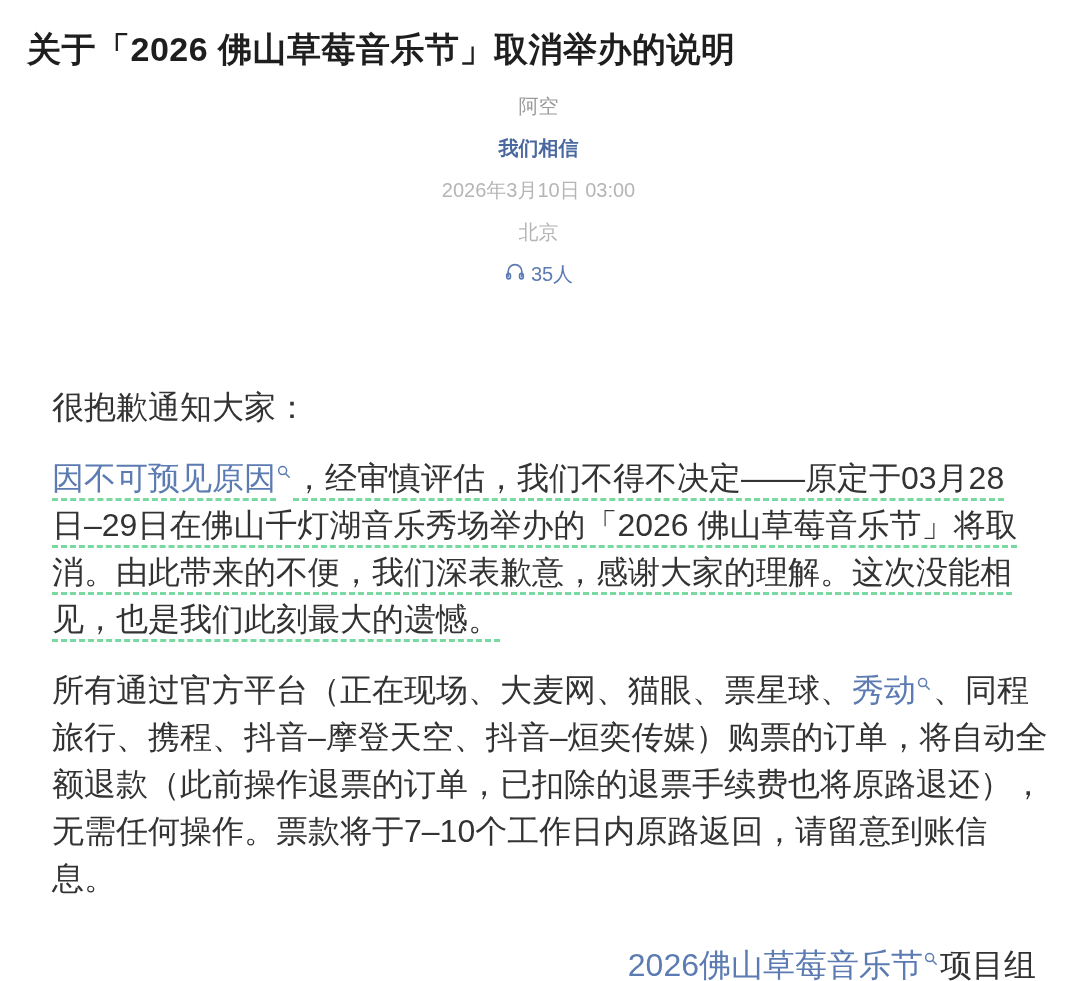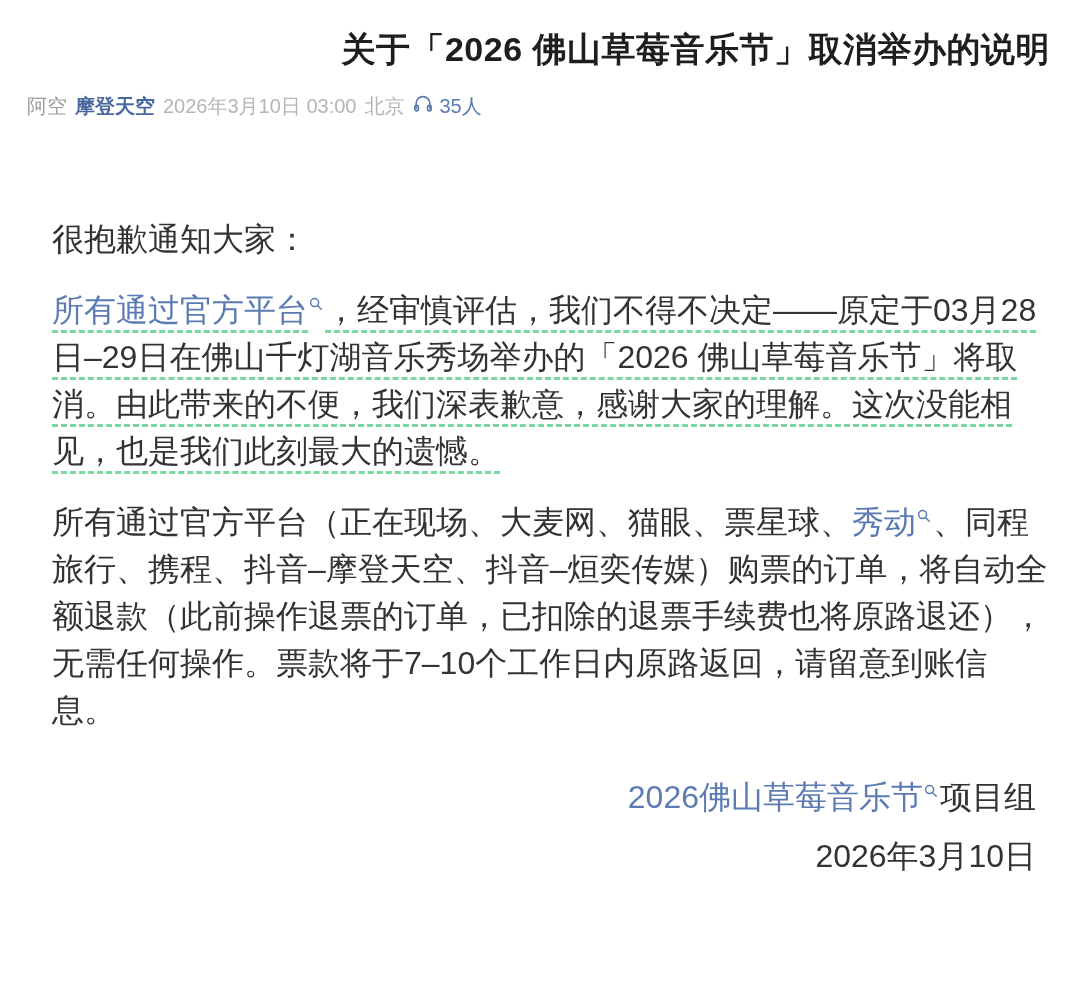--- a/index.html
+++ b/index.html
@@ -20,29 +20,29 @@
     --meta-gray: #b5b5b5;
     --title-color: #1e1e1e;
   }
   .title {
     margin: 27px 30px 0 27px;
     font-size: 34px;
     line-height: 44px;
     font-weight: 700;
     color: var(--title-color);
     letter-spacing: 0.5px;
-    text-align: right;
   }
   .byline {
     display: flex;
     align-items: center;
-    gap: 8px;
+    gap: 15px;
     margin: 22px 30px 0 27px;
     font-size: 20px;
     white-space: nowrap;
+    flex-direction: column;
   }
   .author { color: var(--author-gray); }
   .publisher { color: var(--publisher-blue); font-weight: 700; }
   .meta { color: var(--meta-gray); }
   .listeners {
     display: flex;
     align-items: flex-start;
     gap: 5px;
     color: var(--link-blue);
     cursor: pointer;
@@ -81,39 +81,39 @@
 </style>
 </head>
 <body>
 
 <div class="page">
 
   <h1 class="title">关于「2026 佛山草莓音乐节」取消举办的说明</h1>
 
   <div class="byline">
     <span class="author">阿空</span>
-    <span class="publisher">摩登天空</span>
+    <span class="publisher">我们相信</span>
     <span class="meta">2026年3月10日 03:00</span>
     <span class="meta">北京</span>
     <span class="listeners">
       <span>
         <svg width="22" height="22" viewBox="0 0 24 24" fill="none" stroke="currentColor" stroke-width="1.8" stroke-linecap="round" stroke-linejoin="round">
           <path d="M4.5 17v-5.5a7.5 7.5 0 0 1 15 0V17"></path>
           <rect x="3" y="13.5" width="4" height="6" rx="2"></rect>
           <rect x="17" y="13.5" width="4" height="6" rx="2"></rect>
         </svg>
       </span>
       <span>35人</span>
     </span>
   </div>
 
   <div class="article">
 
     <p class="para"><span class="plain">很抱歉通知大家：</span></p>
-      <p class="para underlined"><span class="link">所有通过官方平台</span><span class="search-sup"><svg width="14" height="14" viewBox="0 0 14 14" fill="none" stroke="currentColor" stroke-width="1.5" stroke-linecap="round">
+      <p class="para underlined"><span class="link">因不可预见原因</span><span class="search-sup"><svg width="14" height="14" viewBox="0 0 14 14" fill="none" stroke="currentColor" stroke-width="1.5" stroke-linecap="round">
             <circle cx="5.6" cy="5.6" r="4"></circle>
             <line x1="8.7" y1="8.7" x2="12.2" y2="12.2"></line>
           </svg></span><span class="plain">，经审慎评估，我们不得不决定——原定于03月28日–29日在佛山千灯湖音乐秀场举办的「2026 佛山草莓音乐节」将取消。由此带来的不便，我们深表歉意，感谢大家的理解。这次没能相见，也是我们此刻最大的遗憾。</span></p>
       <p class="para"><span class="plain">所有通过官方平台（正在现场、大麦网、猫眼、票星球、</span><span class="link">秀动</span><span class="search-sup"><svg width="14" height="14" viewBox="0 0 14 14" fill="none" stroke="currentColor" stroke-width="1.5" stroke-linecap="round">
             <circle cx="5.6" cy="5.6" r="4"></circle>
             <line x1="8.7" y1="8.7" x2="12.2" y2="12.2"></line>
           </svg></span><span class="plain">、同程旅行、携程、抖音–摩登天空、抖音–烜奕传媒）购票的订单，将自动全额退款（此前操作退票的订单，已扣除的退票手续费也将原路退还），无需任何操作。票款将于7–10个工作日内原路返回，请留意到账信息。</span></p>
       <div class="signature">
       <p class="sig-line"><span class="link">2026佛山草莓音乐节</span><span class="search-sup"><svg width="14" height="14" viewBox="0 0 14 14" fill="none" stroke="currentColor" stroke-width="1.5" stroke-linecap="round">
               <circle cx="5.6" cy="5.6" r="4"></circle>

